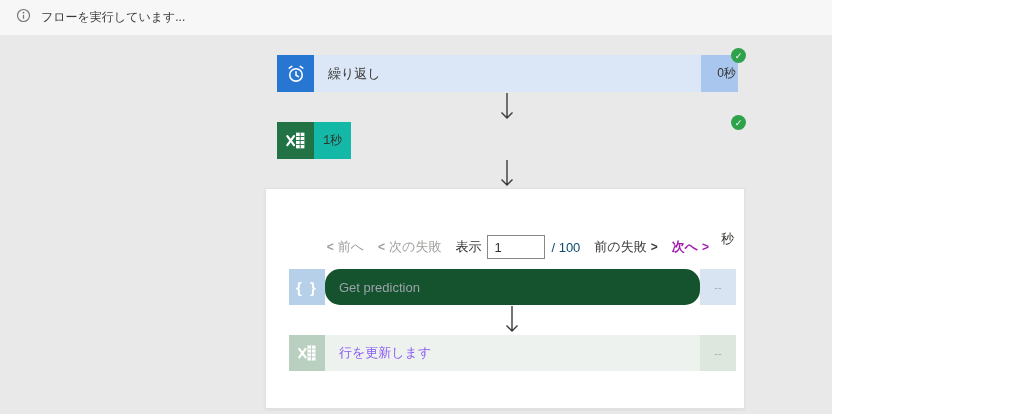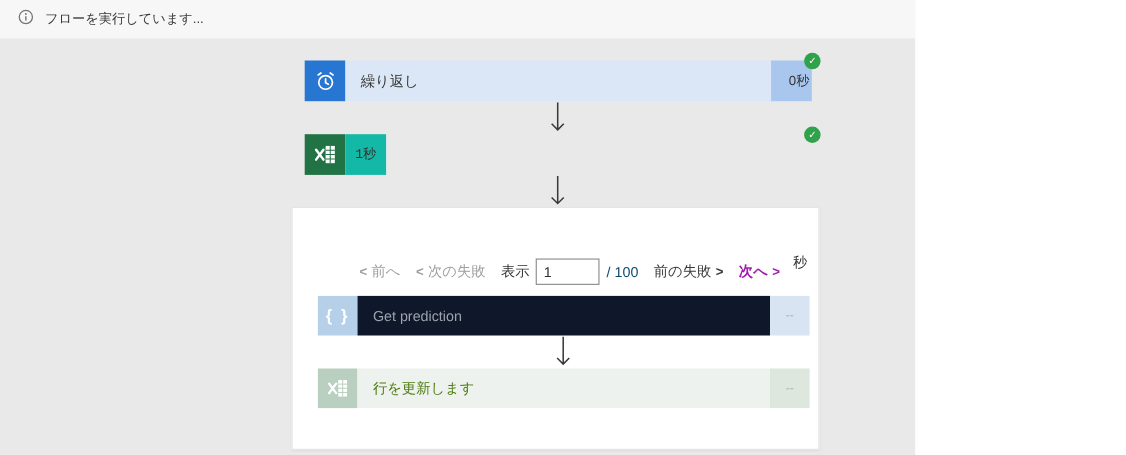--- a/index.html
+++ b/index.html
@@ -42,25 +42,25 @@
   .s-apply .icon  { background:var(--loop-slate,#5d6b80); }
   .s-apply .title { background:#f1f1f1; }
   .s-apply .dur   { background:#c9c9c9; }
 
   
   .step.inner { height:36px; }
   .step.inner .icon { width:36px; }
   .step.inner .dur  { width:36px; font-size:11px; }
   .s-pred { left:23px; top:80px; width:447px; position:absolute; }
   .s-pred .icon  { background:#b6d0ea; color:#fff; font-size:15px; font-weight:bold; letter-spacing:2px; }
-  .s-pred .title { background:#0f172a; color:#9ca3ab; }
+  .s-pred .title { background:#14532d; color:#9ca3ab;border-radius:15px; }
   .s-pred .dur   { background:#d8e4f2; color:#9fb0c0; }
   .s-upd  { left:23px; top:146px; width:447px; position:absolute; }
   .s-upd .icon  { background:#b9cfc0; color:#b9cfc0; }
-  .s-upd .title { background:#eef2ee; color:#4d7c0f; }
+  .s-upd .title { background:#eef2ee; color:#8b5cf6; }
   .s-upd .dur   { background:#dde7de; color:#a4b3a6; }
 
   
   .badge { position:absolute; top:-7px; right:-8px; width:15px; height:15px; border-radius:50%;
            display:flex; align-items:center; justify-content:center; font-size:9px; color:#fff; }
   .badge.success { background:var(--success-badge,#31a24c); }
   .badge.running { background:conic-gradient(#ffffff 0deg 70deg, var(--running-badge,#f5920f) 70deg 360deg); }
 
   
   .arrow { position:absolute; width:16px; height:27px; }

